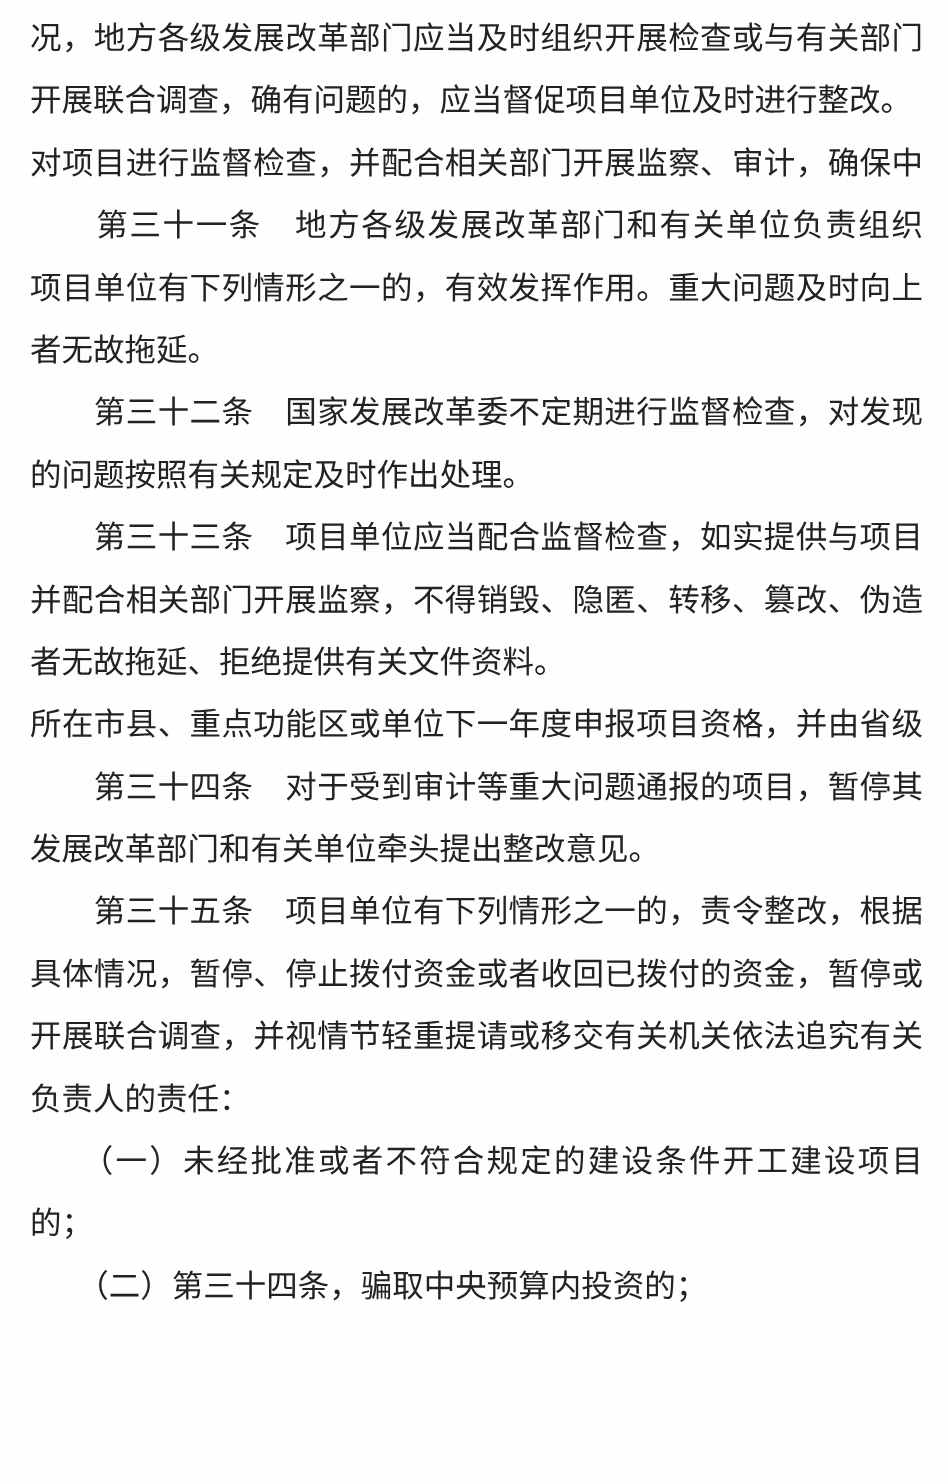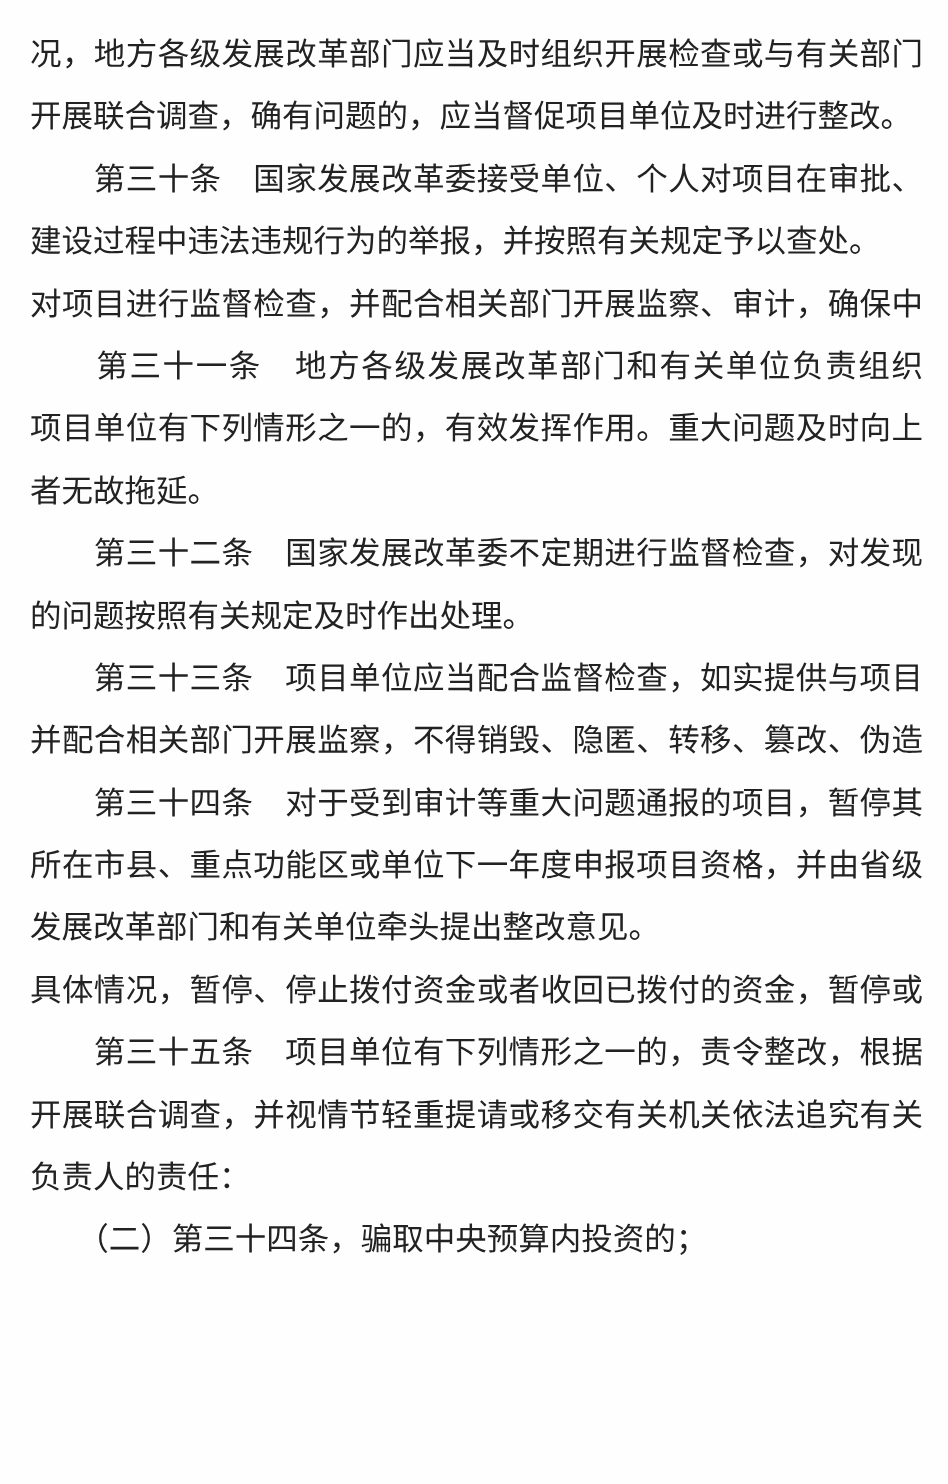--- a/index.html
+++ b/index.html
@@ -7,21 +7,21 @@
     padding: 0;
     background: #ffffff;
   }
   .page {
     position: relative;
     box-sizing: border-box;
     width: 948px;
     height: 1484px;
     background: #fefefe;
     overflow: hidden;
-    padding: 24px 25px 0 30px;
+    padding: 8px 25px 0 30px;
   }
   .doc {
     width: 893px;
   }
   .line {
     font-family: "Liberation Serif", "DejaVu Serif", serif;
     font-weight: 400;
     font-size: 31.5px;
     line-height: 62.4px;
     height: 62.4px;
@@ -44,54 +44,55 @@
 <body>
 
 <div class="page">
   <div class="doc">
 
     <div class="para">
       <div class="line jf">况，地方各级发展改革部门应当及时组织开展检查或与有关部门</div>
       <div class="line jl">开展联合调查，确有问题的，应当督促项目单位及时进行整改。</div>
     </div>
 
-    <div class="para">
-      <div class="line jf">　　第三十条　国家发展改革委接受单位、个人对项目在审批、</div>
-      <div class="line jl">建设过程中违法违规行为的举报，并按照有关规定予以查处。</div>
-    </div>
 
     <div class="para">
       <div class="line jf">对项目进行监督检查，并配合相关部门开展监察、审计，确保中</div>
       <div class="line jf">　　第三十一条　地方各级发展改革部门和有关单位负责组织</div>
       <div class="line jf">项目单位有下列情形之一的，有效发挥作用。重大问题及时向上</div>
       <div class="line jl">者无故拖延。</div>
     </div>
 
     <div class="para">
       <div class="line jf">　　第三十二条　国家发展改革委不定期进行监督检查，对发现</div>
       <div class="line jl">的问题按照有关规定及时作出处理。</div>
     </div>
 
     <div class="para">
       <div class="line jf">　　第三十三条　项目单位应当配合监督检查，如实提供与项目</div>
       <div class="line jf">并配合相关部门开展监察，不得销毁、隐匿、转移、篡改、伪造或</div>
+      <div class="line jl">者无故拖延、拒绝提供有关文件资料。</div>
     </div>
 
     <div class="para">
+      <div class="line jf">所在市县、重点功能区或单位下一年度申报项目资格，并由省级</div>
       <div class="line jf">　　第三十四条　对于受到审计等重大问题通报的项目，暂停其</div>
-      <div class="line jf">所在市县、重点功能区或单位下一年度申报项目资格，并由省级</div>
       <div class="line jl">发展改革部门和有关单位牵头提出整改意见。</div>
     </div>
 
     <div class="para">
+      <div class="line jf">　　第三十五条　项目单位有下列情形之一的，责令整改，根据</div>
       <div class="line jf">具体情况，暂停、停止拨付资金或者收回已拨付的资金，暂停或</div>
-      <div class="line jf">　　第三十五条　项目单位有下列情形之一的，责令整改，根据</div>
       <div class="line jf">开展联合调查，并视情节轻重提请或移交有关机关依法追究有关</div>
       <div class="line jl">负责人的责任：</div>
     </div>
 
+    <div class="para">
+      <div class="line jf">　　（一）未经批准或者不符合规定的建设条件开工建设项目</div>
+      <div class="line jl">的；</div>
+    </div>
 
     <div class="para">
       <div class="line jl">　　（二）第三十四条，骗取中央预算内投资的；</div>
     </div>
 
   </div>
 </div>
 
 </body></html>

